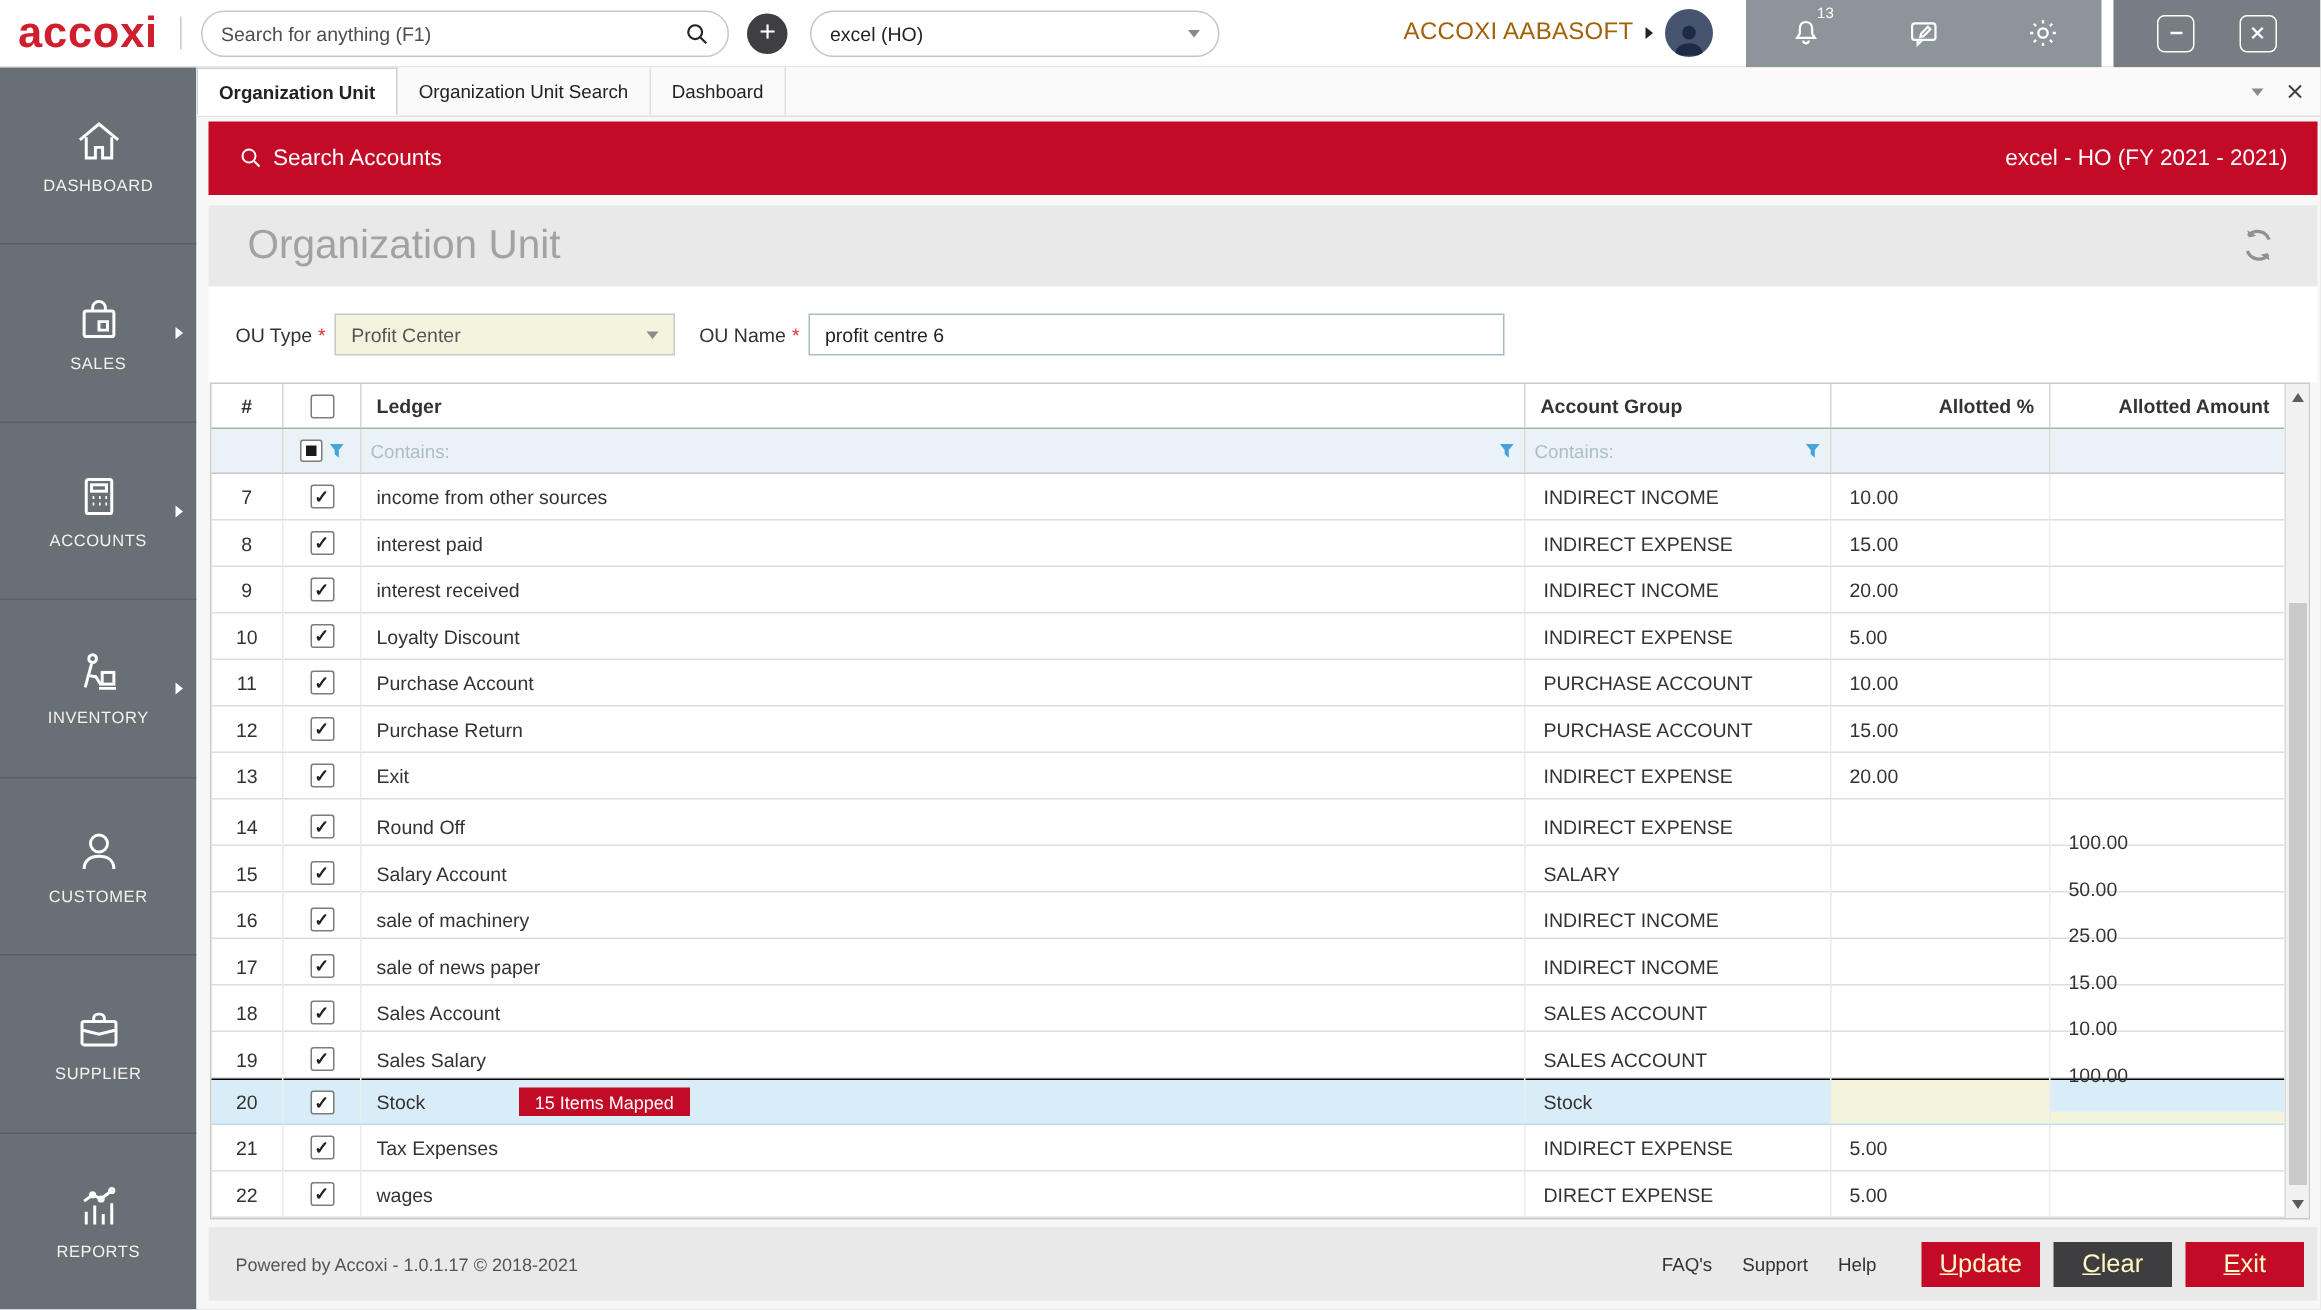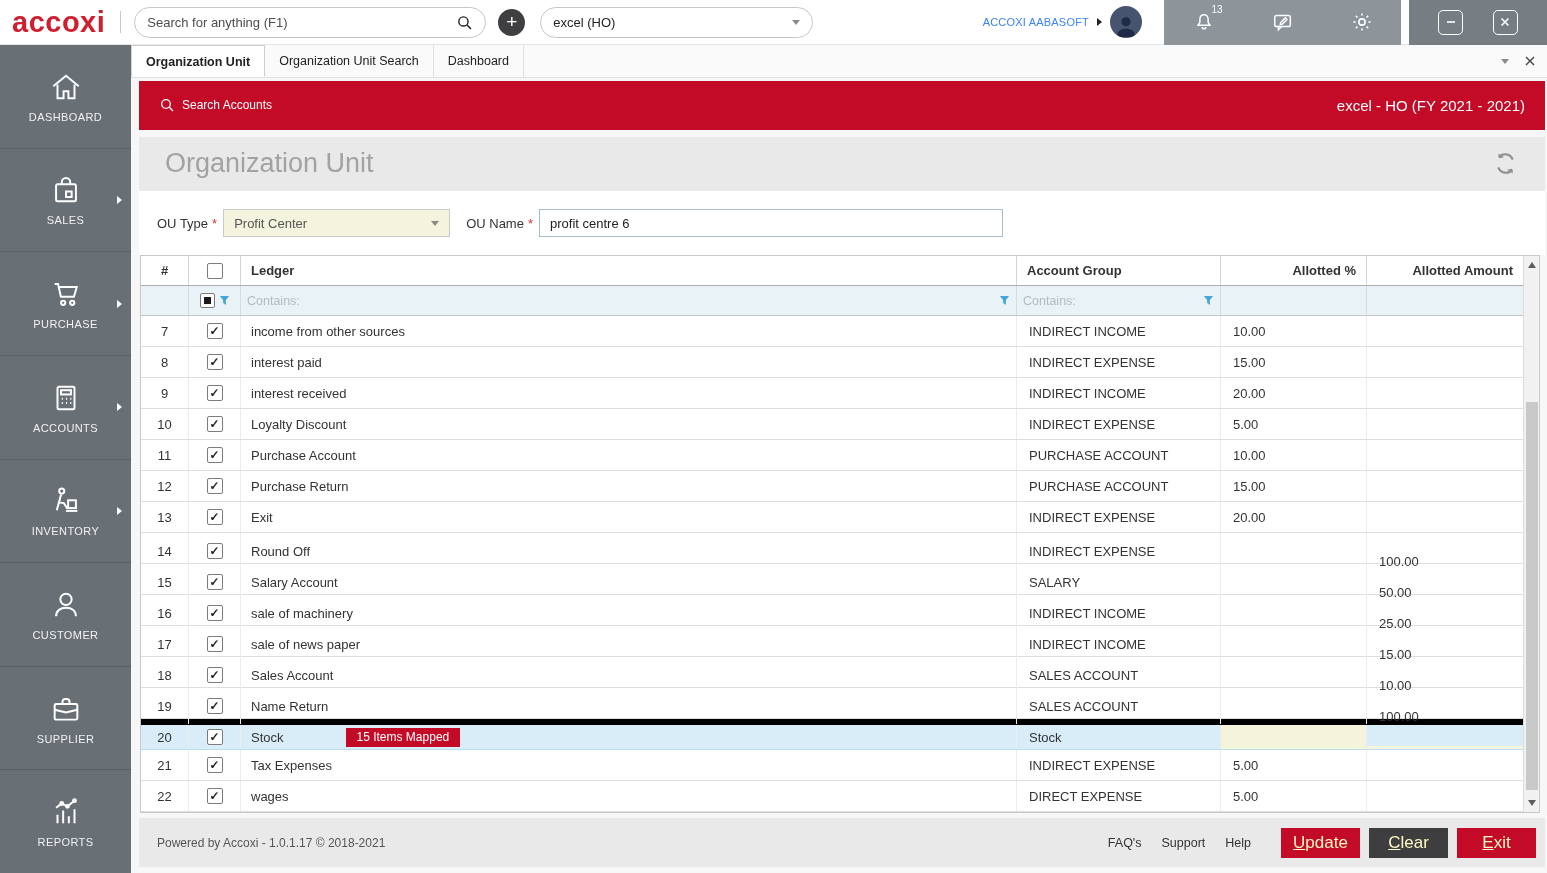--- a/index.html
+++ b/index.html
@@ -19,21 +19,21 @@
   .search-pill input { border:none; outline:none; flex:1; font-size:13px; color:#333;
           font-family:"Liberation Sans",sans-serif; background:transparent; }
   .search-pill input::placeholder { color:#4d4d4d; opacity:1; }
   .plus-btn { width:27px; height:27px; border-radius:50%; background:#3f3f41; color:#fff;
           display:flex; align-items:center; justify-content:center; font-size:19px; margin-left:12px; cursor:pointer; }
   .company-pill { width:273px; margin-left:15px; justify-content:space-between; }
   .company-pill .val { font-size:13px; color:#222; }
   .caret-down { width:0; height:0; border-left:4px solid transparent; border-right:4px solid transparent;
           border-top:5px solid #8a8a8a; display:inline-block; }
   .user-area { margin-left:auto; display:flex; align-items:center; gap:8px; }
-  .user-label { font-size:11px; color:#3b82f6; letter-spacing:.2px; }
+  .user-label { font-size:16px; color:#a16207; letter-spacing:.2px; }
   .caret-right { width:0; height:0; border-top:4px solid transparent; border-bottom:4px solid transparent;
           border-left:5px solid #222; display:inline-block; }
   .avatar { width:32px; height:32px; border-radius:50%; background:#46546f; display:flex; align-items:flex-end;
           justify-content:center; overflow:hidden; margin-right:14px; }
   .icon-block { width:237px; height:45px; background:#8d959b; display:flex; align-items:center;
           justify-content:space-around; }
   .tb-icon { position:relative; display:flex; align-items:center; justify-content:center; cursor:pointer; }
   .badge-count { position:absolute; top:-7px; right:-8px; color:#fff; font-size:10px; }
   .win-block { width:138px; height:45px; background:#767d83; display:flex; align-items:center;
           justify-content:space-evenly; }
@@ -55,21 +55,21 @@
           display:flex; flex-direction:column; }
 
   .tabstrip { height:33px; background:#fafafa; border-bottom:1px solid #e2e2e2; display:flex; align-items:flex-end; }
   .tab { padding:0 14px; height:32px; line-height:32px; font-size:12.5px; color:#222;
           border-right:1px solid #e0e0e0; cursor:pointer; background:transparent; }
   .tab.active { background:#fff; font-weight:700; border:1px solid #cfcfcf; border-bottom:1px solid #fff; }
   .tabstrip-icons { margin-left:auto; display:flex; align-items:center; gap:16px; padding-right:12px; height:32px; }
 
   .redbar { height:50px; background:#c30b27; margin:3px 2px 0 8px; display:flex; align-items:center;
           padding:0 20px; color:#fff; }
-  .redbar .searchlbl { display:flex; align-items:center; gap:7px; font-size:12px; cursor:pointer; }
+  .redbar .searchlbl { display:flex; align-items:center; gap:7px; font-size:15px; cursor:pointer; }
   .redbar .context { margin-left:auto; font-size:15px; }
 
   .titlebar { height:56px; background:#e9e9e9; margin:7px 2px 0 8px; display:flex; align-items:center;
           padding:0 26px; }
   .page-title { font-size:27px; color:#a2a2a2; font-weight:400; }
   .refresh { margin-left:auto; cursor:pointer; display:flex; }
 
   .formpanel { height:66px; background:#fff; margin:0 2px 0 8px; display:flex; align-items:center;
           padding-left:18px; }
   .flabel { font-size:13px; color:#333; }
@@ -97,21 +97,21 @@
           color:#555; font-family:"Liberation Sans",sans-serif; }
   .tfilter input::placeholder { color:#b2bcc3; opacity:1; }
   .tbody { flex:1; }
   .trow { height:31px; border-bottom:1px solid #dedede; cursor:pointer; }
   .trow .c { display:flex; align-items:center; font-size:13px; color:#333; border-right:1px solid #ececec; }
   .trow .c:last-child { border-right:none;margin-top:21px; }
   .c-num { justify-content:center; }
   .c-ledger { padding-left:10px; position:relative; }
   .c-group { padding-left:12px; }
   .c-pct, .c-amt { padding-left:12px; }
-  .trow.selected { background:#d9edf8; border-top:6px solid #000000; border-bottom:1px solid #bcdff0; height:31px; }
+  .trow.selected { background:#d9edf8; border-top:1px solid #000000; border-bottom:1px solid #bcdff0; height:31px; }
   .trow.selected .c.edit { background:#f4f3dc; }
   .badge { background:#c30b27; color:#fff; font-size:12px; padding:2.5px 11px; margin-left:62px; white-space:nowrap; }
 
   .cb { width:16px; height:16px; border:1px solid #7c7c7c; background:#fff; border-radius:2px;
           display:inline-flex; align-items:center; justify-content:center; cursor:pointer; }
   .cb.checked::after { content:"\2713"; font-size:12px; font-weight:700; color:#222; line-height:1; }
   .cb.partial { width:15px; height:15px; }
   .cb.partial::after { content:""; width:7px; height:7px; background:#1a1a1a; }
   .funnel { margin-left:4px; flex:0 0 auto; }
 
@@ -240,31 +240,20 @@
             <path d="M9 8 V6.5 a3 3 0 0 1 6 0 V8"></path>
             <path d="M12 13 h4 v4 h-4 z"></path>
         </svg>
       </span>
       <span class="side-label">SALES</span>
       <span class="side-arrow"></span>
     </div>
     <div class="side-item">
       <span>
         <svg width="34" height="34" viewBox="0 0 24 24" fill="none" stroke="#fff" stroke-width="1.4">
-          <path d="M4 5 h2.4 l2 9 h9.2 l2-7 H7"></path>
-            <circle cx="10" cy="18.2" r="1.5"></circle>
-            <circle cx="16.4" cy="18.2" r="1.5"></circle>
-        </svg>
-      </span>
-      <span class="side-label">PURCHASE</span>
-      <span class="side-arrow"></span>
-    </div>
-    <div class="side-item">
-      <span>
-        <svg width="34" height="34" viewBox="0 0 24 24" fill="none" stroke="#fff" stroke-width="1.4">
           <rect x="6" y="4" width="12" height="16" rx="1"></rect>
             <rect x="8.5" y="6.5" width="7" height="3"></rect>
           <path d="M9 12.5 h.8 M12 12.5 h.8 M15 12.5 h.8 M9 15.5 h.8 M12 15.5 h.8 M15 15.5 h.8"></path>
         </svg>
       </span>
       <span class="side-label">ACCOUNTS</span>
       <span class="side-arrow"></span>
     </div>
     <div class="side-item">
       <span>
@@ -552,21 +541,21 @@
               <div class="c c-group">SALES ACCOUNT</div>
               <div class="c c-pct"></div>
               <div class="c c-amt">10.00</div>
             </div>
             <div class="trow grid">
               <div class="c c-num">19</div>
               <div class="c c-center">
                 <span class="cb checked"></span>
               </div>
               <div class="c c-ledger">
-                <span>Name Return</span>
+                <span>Sales Salary</span>
               </div>
               <div class="c c-group">SALES ACCOUNT</div>
               <div class="c c-pct"></div>
               <div class="c c-amt">100.00</div>
             </div>
             <div class="trow grid selected">
               <div class="c c-num">20</div>
               <div class="c c-center">
                 <span class="cb checked"></span>
               </div>

